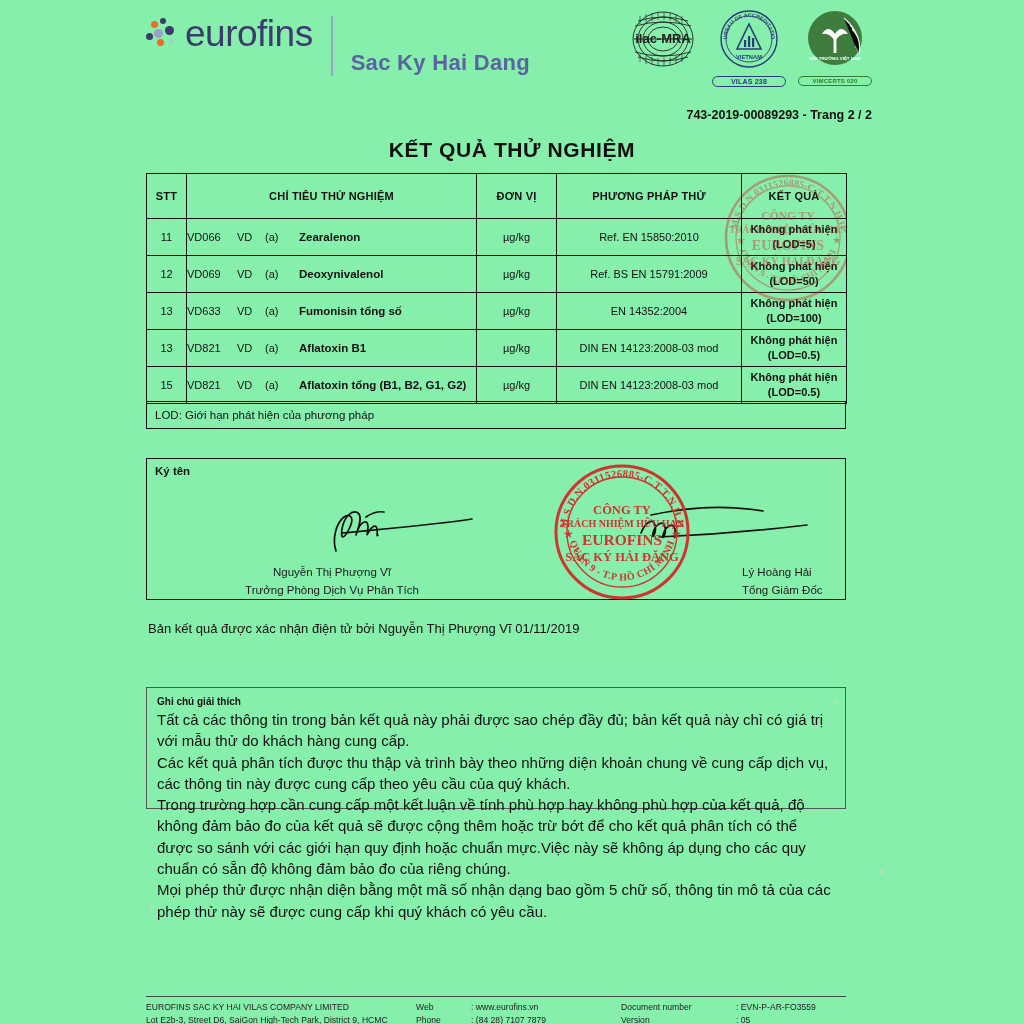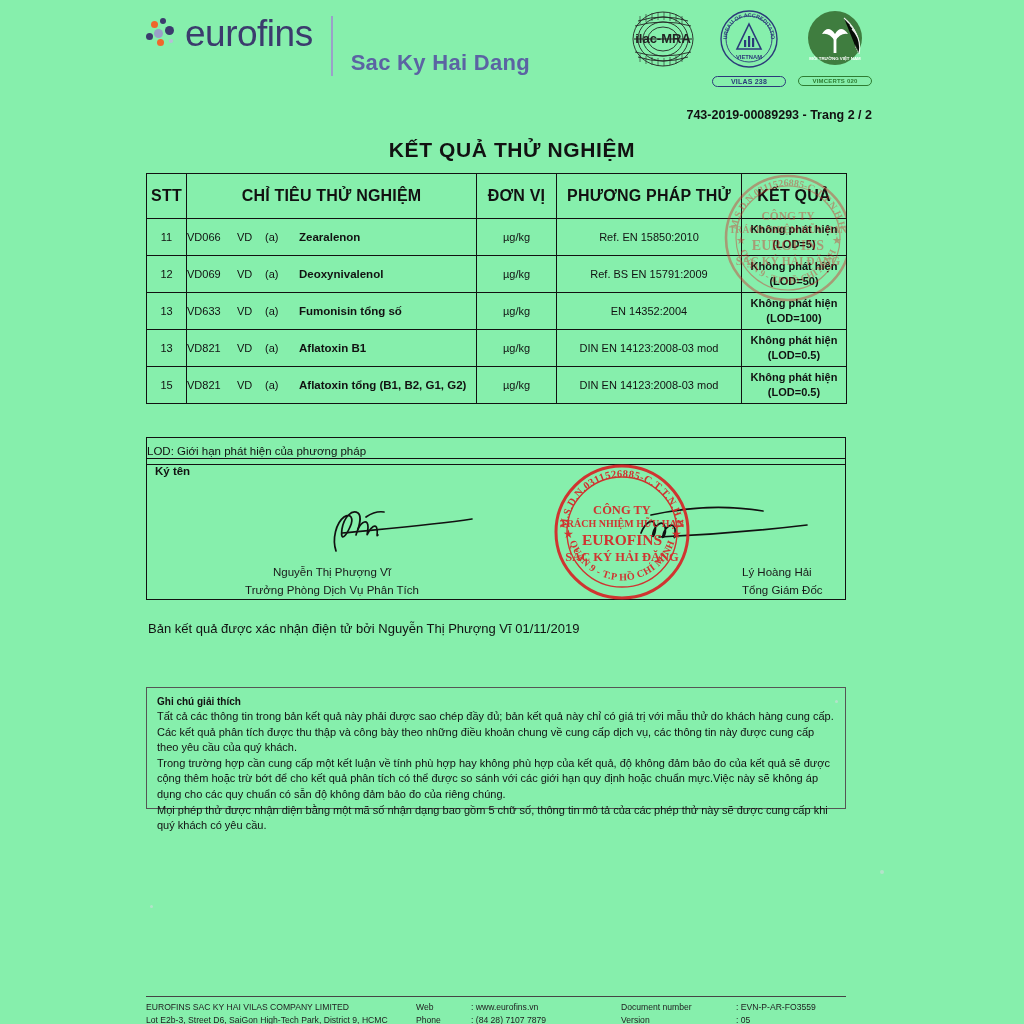--- a/index.html
+++ b/index.html
@@ -128,21 +128,21 @@
     table-layout: fixed;
   }
   table.results th, table.results td {
     border: 1.6px solid #111;
     font-size: 11px;
     color: #111;
     padding: 0;
   }
   table.results th {
     height: 44px;
-    font-size: 16px;
+    font-size: 11px;
     font-weight: bold;
     letter-spacing: 0.2px;
     text-align: center;
     vertical-align: middle;
   }
   table.results td { height: 36px; vertical-align: middle; }
 
   .col-stt   { width: 40px; }
   .col-param { width: 290px; }
   .col-unit  { width: 80px; }
@@ -166,21 +166,21 @@
     left: 146px;
     top: 401px;
     width: 700px;
     height: 28px;
     border: 1.6px solid #111;
     box-sizing: border-box;
     font-size: 11.5px;
     color: #111;
     display: flex;
     align-items: center;
-    margin-top: 36px;
+    padding-left: 8px;
   }
 
   
   .sign-box {
     position: absolute;
     left: 146px;
     top: 458px;
     width: 700px;
     height: 142px;
     border: 1.6px solid #111;
@@ -246,21 +246,21 @@
     padding: 8px 10px 6px 10px;
     color: #111;
   }
   .notes-title {
     font-size: 10px;
     font-weight: bold;
     margin-bottom: 2px;
   }
   .notes-box p {
     margin: 0;
-    font-size: 11px;
+    font-size: 15px;
     line-height: 1.42;
   }
 
   
   .footer {
     position: absolute;
     left: 146px;
     top: 996px;
     width: 700px;
     border-top: 1px solid #444;
@@ -570,21 +570,21 @@
       <div>Lý Hoàng Hải</div>
       <div>Tổng Giám Đốc</div>
     </div>
   </div>
 
   <div class="esign">Bản kết quả được xác nhận điện tử bởi Nguyễn Thị Phượng Vĩ 01/11/2019</div>
 
   <div class="notes-box">
     <div class="notes-title">Ghi chú giải thích</div>
     <p>Tất cả các thông tin trong bản kết quả này phải được sao chép đầy đủ; bản kết quả này chỉ có giá trị với mẫu thử do khách hàng cung cấp.</p>
-    <p>Các kết quả phân tích được thu thập và công bày theo những điều khoản chung về cung cấp dịch vụ, các thông tin này được cung cấp theo yêu cầu của quý khách.</p>
+    <p>Các kết quả phân tích được thu thập và trình bày theo những diện khoản chung về cung cấp dịch vụ, các thông tin này được cung cấp theo yêu cầu của quý khách.</p>
     <p>Trong trường hợp cần cung cấp một kết luận về tính phù hợp hay không phù hợp của kết quả, độ không đảm bảo đo của kết quả sẽ được cộng thêm hoặc trừ bớt để cho kết quả phân tích có thể được so sánh với các giới hạn quy định hoặc chuẩn mực.Việc này sẽ không áp dụng cho các quy chuẩn có sẵn độ không đảm bảo đo của riêng chúng.</p>
     <p>Mọi phép thử được nhận diện bằng một mã số nhận dạng bao gồm 5 chữ số, thông tin mô tả của các phép thử này sẽ được cung cấp khi quý khách có yêu cầu.</p>
   </div>
 
   <div class="footer">
     <div class="f-col-a">
       <div class="f-line">EUROFINS SAC KY HAI VILAS COMPANY LIMITED</div>
       <div class="f-line">Lot E2b-3, Street D6, SaiGon High-Tech Park, District 9, HCMC</div>
     </div>
     <div class="f-col-b">

